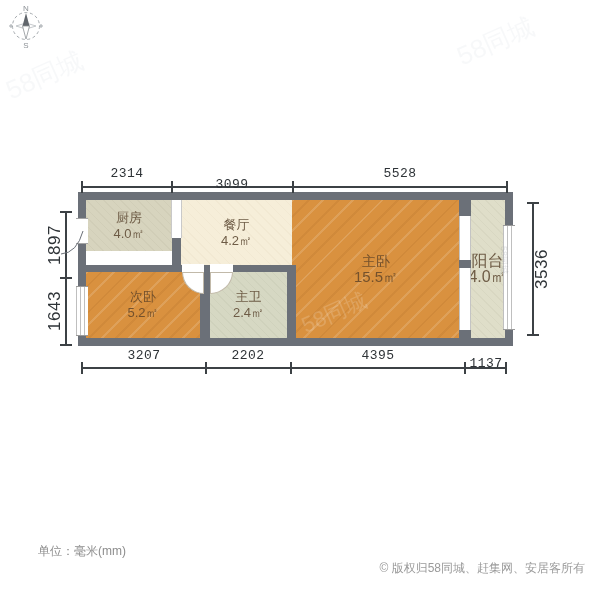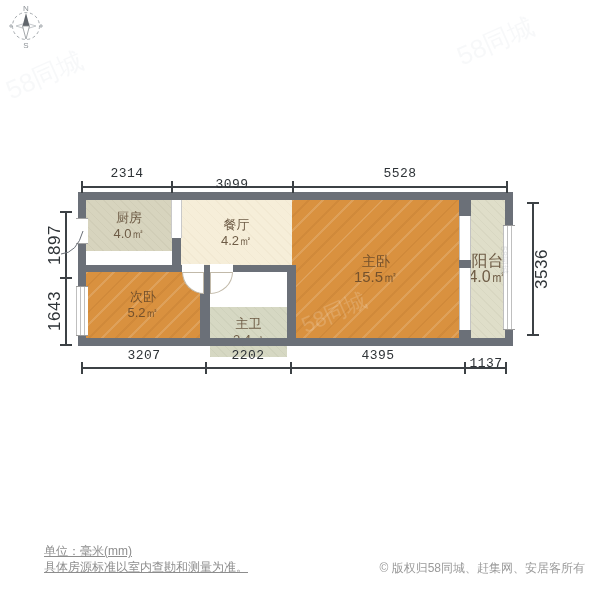--- a/index.html
+++ b/index.html
@@ -14,22 +14,22 @@
   .f-kitchen{left:8px;top:8px;width:86px;height:51px;background-color:#d7d4be;
      background-image:repeating-linear-gradient(45deg,rgba(110,105,80,.06) 0 1px,transparent 1px 6px);}
   .f-dining{left:103px;top:8px;width:111px;height:65px;background-color:#f6eed9;
      background-image:repeating-linear-gradient(45deg,rgba(170,140,90,.05) 0 1px,transparent 1px 7px);}
   .f-master{left:214px;top:8px;width:168px;height:138px;background-color:#d9913f;
      background-image:repeating-linear-gradient(135deg,rgba(255,255,255,.14) 0 2px,rgba(255,255,255,0) 2px 11px,rgba(133,73,17,.10) 11px 13px,rgba(255,255,255,0) 13px 21px);}
   .f-balcony{left:392px;top:8px;width:35px;height:138px;background-color:#dfdec9;
      background-image:repeating-linear-gradient(45deg,rgba(110,105,80,.06) 0 1px,transparent 1px 6px);}
   .f-second{left:8px;top:80px;width:114px;height:66px;background-color:#d9913f;
      background-image:repeating-linear-gradient(135deg,rgba(255,255,255,.14) 0 2px,rgba(255,255,255,0) 2px 10px,rgba(133,73,17,.10) 10px 12px,rgba(255,255,255,0) 12px 19px);}
-  .f-bath{left:132px;top:80px;width:77px;height:50px;background-color:#d6d8c3;
-     background-image:repeating-linear-gradient(45deg,rgba(100,110,80,.06) 0 1px,transparent 1px 6px);margin-top:35px;}
+  .f-bath{left:132px;top:80px;width:77px;height:66px;background-color:#d6d8c3;
+     background-image:repeating-linear-gradient(45deg,rgba(100,110,80,.06) 0 1px,transparent 1px 6px);}
 
   .rname,.rarea{white-space:nowrap;line-height:16px;color:#6e5c46;font-size:13px;}
   .wood .rname,.wood .rarea{color:#74512c;}
   .f-master .rname{font-size:14px;}
   .f-master .rarea{font-size:15px;}
   .f-balcony .rname,.f-balcony .rarea{font-size:16px;}
 
   
   .wall{position:absolute;background:#6b7078;}
   .w-kd{left:94px;top:46px;width:9px;height:34px;}
@@ -71,21 +71,21 @@
           transform:translate(-50%,0);z-index:3;font-family:Liberation Mono, monospace;}
   .dlabel-v{position:absolute;font-size:17px;color:#2e3337;letter-spacing:.5px;white-space:nowrap;
           transform:translate(-50%,-50%) rotate(-90deg);z-index:3;}
 
   .leader{position:absolute;left:60px;top:228px;z-index:3;}
 
   
   .compass{position:absolute;left:4px;top:2px;z-index:4;}
 
   
-  .notes{position:absolute;left:44px;top:543px;font-size:12px;line-height:16px;color:#8d8d8d;z-index:4;text-decoration:underline;}
+  .notes{position:absolute;left:38px;top:543px;font-size:12px;line-height:16px;color:#8d8d8d;z-index:4;}
   .copy{position:absolute;right:15px;top:560px;font-size:12px;color:#9a9a9a;z-index:4;white-space:nowrap;}
 
   
   .wm{position:absolute;white-space:nowrap;pointer-events:none;}
   .wm-tl{left:4px;top:58px;font-size:26px;color:#7f92a8;opacity:.06;transform:rotate(-24deg);z-index:1;}
   .wm-tr{left:455px;top:24px;font-size:26px;color:#7f92a8;opacity:.06;transform:rotate(-24deg);z-index:1;}
   .wm-plan{left:300px;top:298px;font-size:22px;color:#ffffff;opacity:.16;transform:rotate(-24deg);z-index:3;}
   .wm-side{left:510px;top:246px;font-size:9px;color:#8a9096;opacity:.25;transform:rotate(90deg);transform-origin:left top;z-index:3;}
 </style>
 </head>
@@ -190,17 +190,16 @@
     <path d="M1,26 Q17,25 23,3" fill="none" stroke="#6b7078" stroke-width="1"></path>
   </svg>
 
   <div class="dim dl-right"></div>
   <div class="tick-h" style="left:527px;top:202px;"></div>
   <div class="tick-h" style="left:527px;top:334px;"></div>
   <span class="dlabel-v" style="left:542px;top:269px;">3536</span>
 
   <div class="notes">
     <div>单位：毫米(mm)</div>
-    <div>具体房源标准以室内查勘和测量为准。</div>
   </div>
   <div class="copy">© 版权归58同城、赶集网、安居客所有</div>
 
 </div>
 
 </body></html>

